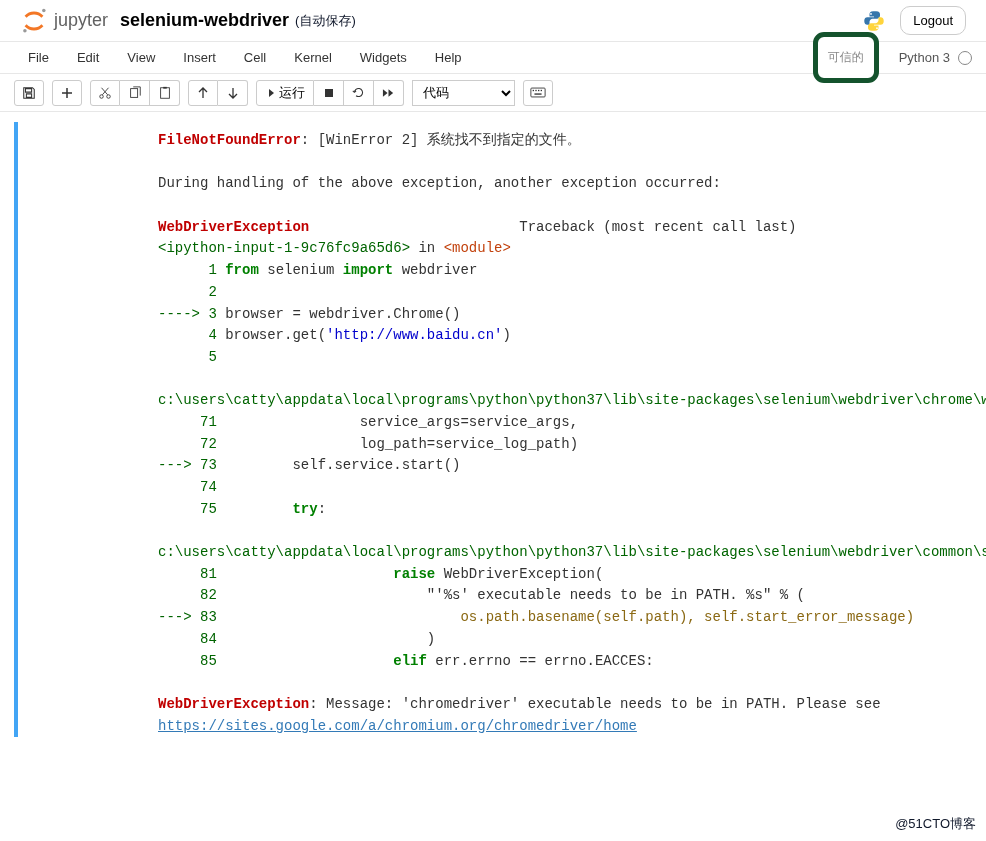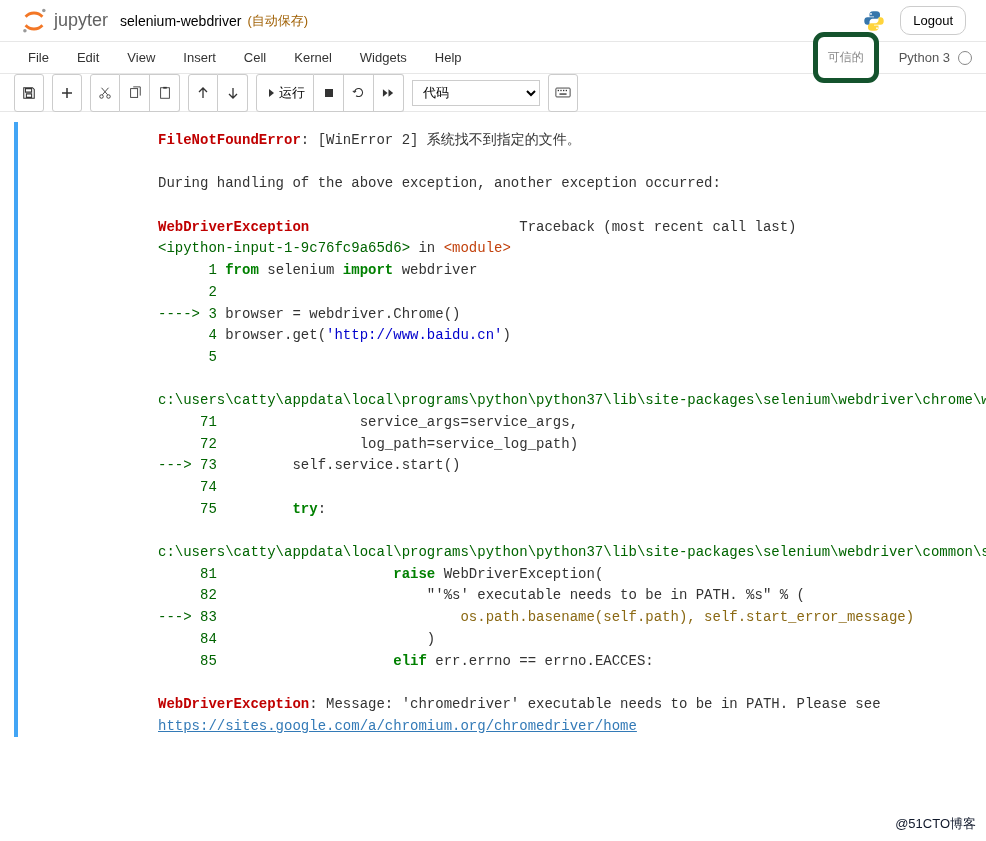--- a/index.html
+++ b/index.html
@@ -1,38 +1,38 @@
 <!DOCTYPE html>
 <html><head>
 <meta charset="utf-8">
 <style>
   * { box-sizing: border-box; }
   body { margin: 0; font-family: "Helvetica Neue", Helvetica, Arial, sans-serif; font-size: 13px; color: #333; background: #fff; }
   .header { display: flex; align-items: center; padding: 6px 20px; border-bottom: 1px solid #e7e7e7; }
   .logo { display: flex; align-items: center; font-size: 18px; color: #616161; }
   .logo-svg { width: 28px; height: 28px; margin-right: 6px; }
-  .title { font-size: 14px; color: #000; margin-left: 12px; font-weight: normal; }
-  .autosave { font-size: 13px; color: #a16207; margin-left: 6px; }
+  .title { font-size: 18px; color: #000; margin-left: 12px; font-weight: bold; }
+  .autosave { font-size: 13px; color: #0f172a; margin-left: 6px; }
   .spacer { flex: 1; }
   .kernel-logo { width: 24px; height: 24px; margin-right: 14px; }
   .logout { border: 1px solid #ccc; background: #fff; padding: 6px 12px; border-radius: 10px; font-size: 13px; cursor: pointer; }
   .menubar { display: flex; align-items: center; padding: 0 14px; border-bottom: 1px solid #e7e7e7; height: 32px; }
   .menubar .menu-item { padding: 6px 14px; color: #333; cursor: pointer; font-size: 13px; }
   .trust { border: 5px solid #14532d; background: #fff; padding: 12px 10px; border-radius: 11px; color: #888; margin-right: 20px; font-size: 12px; }
   .kernel-ind { display: flex; align-items: flex-end; color: #555; font-size: 13px; }
   .kernel-circle { width: 14px; height: 14px; border: 1.5px solid #888; border-radius: 50%; margin-left: 8px; }
   .toolbar { display: flex; align-items: center; padding: 4px 14px; border-bottom: 1px solid #e7e7e7; height: 38px; gap: 0; }
   .btn-group { display: inline-flex; margin-right: 8px; }
-  .btn { border: 1px solid #ccc; background: #fff; height: 38px; min-width: 30px; display: inline-flex; align-items: center; justify-content: center; cursor: pointer; font-size: 13px; }
+  .btn { border: 1px solid #ccc; background: #fff; height: 26px; min-width: 30px; display: inline-flex; align-items: center; justify-content: center; cursor: pointer; font-size: 13px; }
   .btn-group .btn + .btn { border-left: none; }
   .btn-group .btn:first-child { border-radius: 3px 0 0 3px; }
   .btn-group .btn:last-child { border-radius: 0 3px 3px 0; }
   .btn-group .btn:only-child { border-radius: 3px; }
   .run-btn { padding: 0 8px; font-family: inherit; }
-  .celltype { border: 1px solid #ccc; background: #fff; height: 26px; width: 128px; padding: 0 6px; font-size: 13px; }
+  .celltype { border: 1px solid #ccc; background: #fff; height: 26px; width: 103px; padding: 0 6px; font-size: 13px; }
   .notebook { padding: 10px 14px 40px 14px; overflow: hidden; }
   .cell { display: flex; border-left: 4px solid #42A5F5; padding: 0; }
   .prompt-col { width: 140px; flex-shrink: 0; }
   .output { font-family: "Courier New", monospace; font-size: 14px; line-height: 1.55; white-space: pre; flex: 1; padding-top: 8px; }
   .err-red { color: #c00000; font-weight: bold; text-align: right; }
   .err-teal { color: #c2410c; }
   .err-green { color: #006400; }
   .err-yellow { color: #8b6914; }
   .link { color: #337ab7; text-decoration: underline; cursor: pointer; }
   .py-kw { color: #008000; font-weight: bold; }

